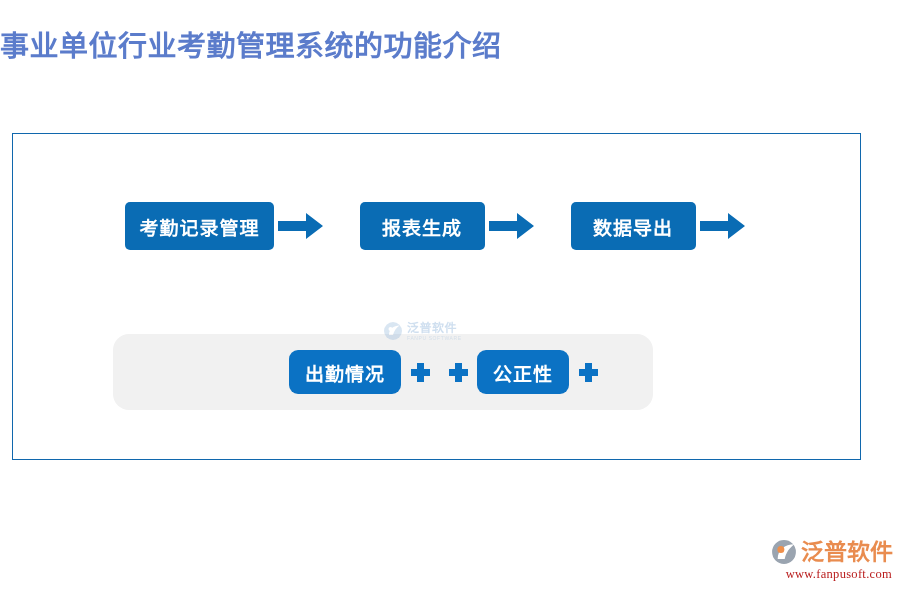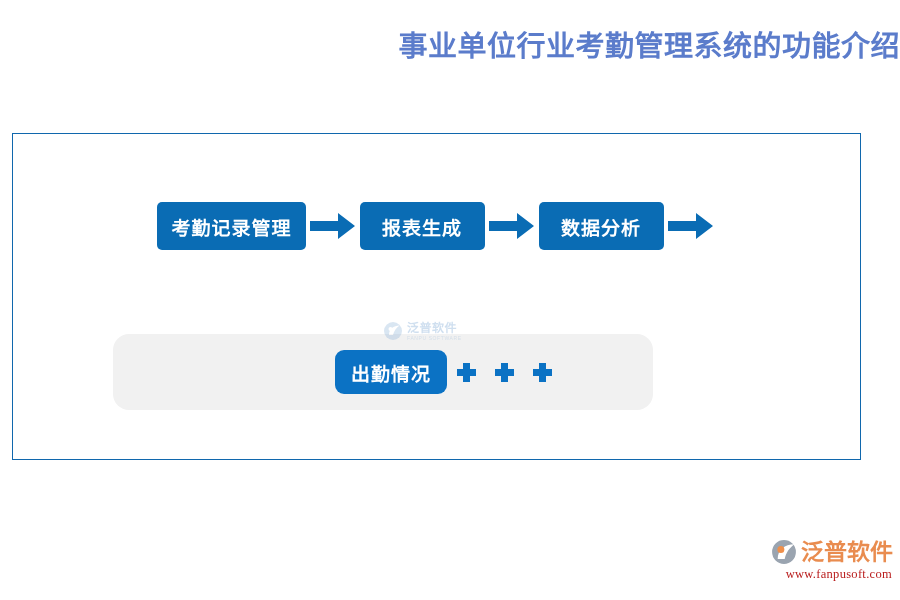--- a/index.html
+++ b/index.html
@@ -15,21 +15,21 @@
     overflow: hidden;
     position: relative;
   }
 
   
   .page-title {
     position: absolute;
     top: 22px;
     left: 0;
     width: 900px;
-    text-align: right;
+    text-align: left;
     font-family: "Liberation Serif", "DejaVu Serif", serif;
     font-size: 29px;
     font-weight: bold;
     letter-spacing: 0.5px;
     color: #5b7ccb;
     white-space: nowrap;
   }
 
   
   .panel {
@@ -64,21 +64,21 @@
     color: #ffffff;
     font-size: 19px;
     font-weight: bold;
     font-family: "Liberation Serif", "DejaVu Serif", serif;
     letter-spacing: 1px;
     white-space: nowrap;
     box-sizing: border-box;
     padding: 8px 14px;
   }
   .flow-box.w-wide  { min-width: 145px; }
-  .flow-box.w-mid   { min-width: 125px; }
+  .flow-box.w-mid   { min-width: 125px; margin-left: 32px; }
   .flow-box.w-nar   { min-width: 121px; }
 
   
   .flow-arrow {
     width: 46px;
     height: 30px;
     flex: 0 0 46px;
     display: block;
     margin: 0 4px;
   }
@@ -230,40 +230,41 @@
     </span>
 
     <div class="flow-box w-mid">报表生成</div>
 
     <span class="flow-arrow">
       <svg width="46" height="30" viewBox="0 0 46 30" aria-hidden="true">
         <path d="M0 10 L28 10 L28 2 L45 15 L28 28 L28 20 L0 20 Z" fill="#0a6cb4"></path>
       </svg>
     </span>
 
-    <div class="flow-box w-mid">数据分析</div>
+    <div class="flow-box w-mid">数据导出</div>
 
     <span class="flow-arrow">
       <svg width="46" height="30" viewBox="0 0 46 30" aria-hidden="true">
         <path d="M0 10 L28 10 L28 2 L45 15 L28 28 L28 20 L0 20 Z" fill="#0a6cb4"></path>
       </svg>
     </span>
 
   </div>
 
   <div class="group-band">
     <div class="group-row">
 
       <div class="tag-box">出勤情况</div>
 
       <span class="plus-sep"></span>
 
 
       <span class="plus-sep"></span>
 
+      <div class="tag-box">公正性</div>
 
       <span class="plus-sep"></span>
 
     </div>
   </div>
 </div>
 
 <div class="watermark">
   <span class="wm-mark">
     <svg width="20" height="20" viewBox="0 0 40 40" aria-hidden="true">

